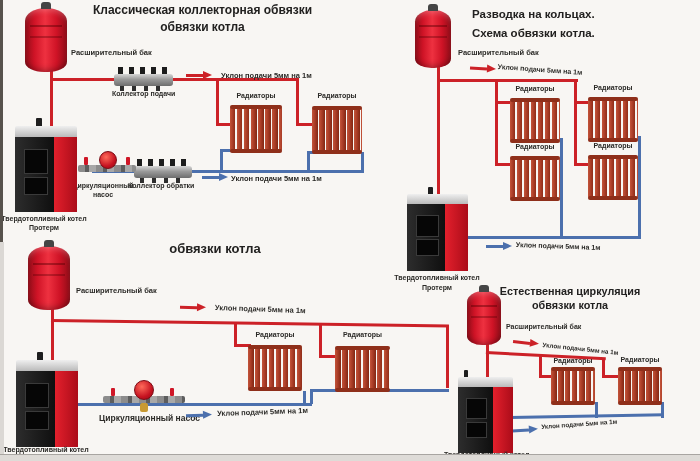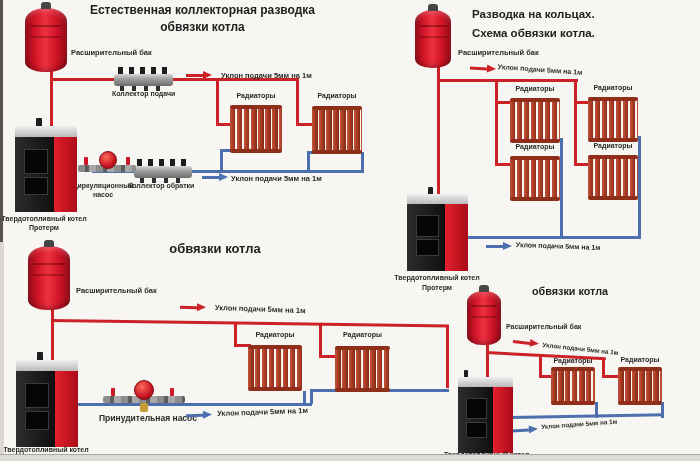--- a/index.html
+++ b/index.html
@@ -72,21 +72,21 @@
   
   .edge{position:absolute;}
 </style>
 </head>
 <body>
 
 <div class="canvas">
 
   <div class="grp">
     <div class="ttl" style="left:60px;top:2px;width:285px;font-size:12px;line-height:16.5px;">
-      <span>Естественная коллекторная разводка</span>
+      <span>Классическая коллекторная обвязки</span>
       <span>обвязки котла</span>
     </div>
 
     <i class="p v red" style="left:50px;top:70px;height:58px;"></i>
     <i class="p h red" style="left:50px;top:78px;width:67px;"></i>
     <i class="p h red" style="left:172px;top:78px;width:127px;"></i>
     <i class="p v red" style="left:216px;top:78px;height:48px;"></i>
     <i class="p h red" style="left:216px;top:123px;width:17px;"></i>
     <i class="p v red" style="left:296px;top:78px;height:48px;"></i>
     <i class="p h red" style="left:296px;top:123px;width:18px;"></i>
@@ -219,40 +219,41 @@
     <div class="lb c" style="left:248px;top:331px;width:54px;font-size:7px;">Радиаторы</div>
     <div class="rad" style="left:248px;top:346px;width:54px;height:44px;"></div>
     <div class="lb c" style="left:335px;top:331px;width:55px;font-size:7px;">Радиаторы</div>
     <div class="rad" style="left:335px;top:347px;width:55px;height:44px;"></div>
 
     <div class="pumpbar" style="left:103px;top:396px;width:82px;"></div>
     <div class="pumphead" style="left:134px;top:380px;width:18px;height:18px;"></div>
     <i class="pumphandle" style="left:111px;top:388px;position:absolute;"></i>
     <i class="pumphandle" style="left:170px;top:388px;position:absolute;"></i>
     <i class="pvalve" style="left:140px;top:403px;width:8px;height:9px;position:absolute;"></i>
-    <div class="lb" style="left:99px;top:413px;font-size:8.5px;">Принудительная насос</div>
+    <div class="lb" style="left:99px;top:413px;font-size:8.5px;">Циркуляционный насос</div>
 
     <i class="arr ablue" style="left:186px;top:414px;transform:rotate(-2deg);"></i>
     <div class="lb" style="left:217px;top:409px;transform:rotate(-2deg);transform-origin:left top;">Уклон подачи 5мм на 1м</div>
 
     <div class="boiler" style="left:16px;top:360px;width:62px;height:87px;">
       <i class="b-knob"></i>
       <i class="b-top"></i>
       <i class="b-front"></i>
       <i class="b-side"></i>
       <i class="b-door d1"></i>
       <i class="b-door d2"></i>
     </div>
     <div class="lb c" style="left:2px;top:446px;width:88px;font-size:7px;">
       <span>Твердотопливный котел</span>
     </div>
   </div>
 
   <div class="grp">
     <div class="ttl" style="left:470px;top:284px;width:200px;font-size:10.8px;line-height:14px;">
+      <span>Естественная циркуляция</span>
       <span>обвязки котла</span>
     </div>
 
     <i class="p v red" style="left:486px;top:343px;height:35px;"></i>
     <i class="p h red" style="left:486px;top:351px;width:120px;transform:rotate(3deg);transform-origin:left top;"></i>
     <i class="p v red" style="left:539px;top:356px;height:22px;"></i>
     <i class="p h red" style="left:539px;top:375px;width:14px;"></i>
     <i class="p v red" style="left:602px;top:359px;height:19px;"></i>
     <i class="p h red" style="left:602px;top:375px;width:19px;"></i>
 

